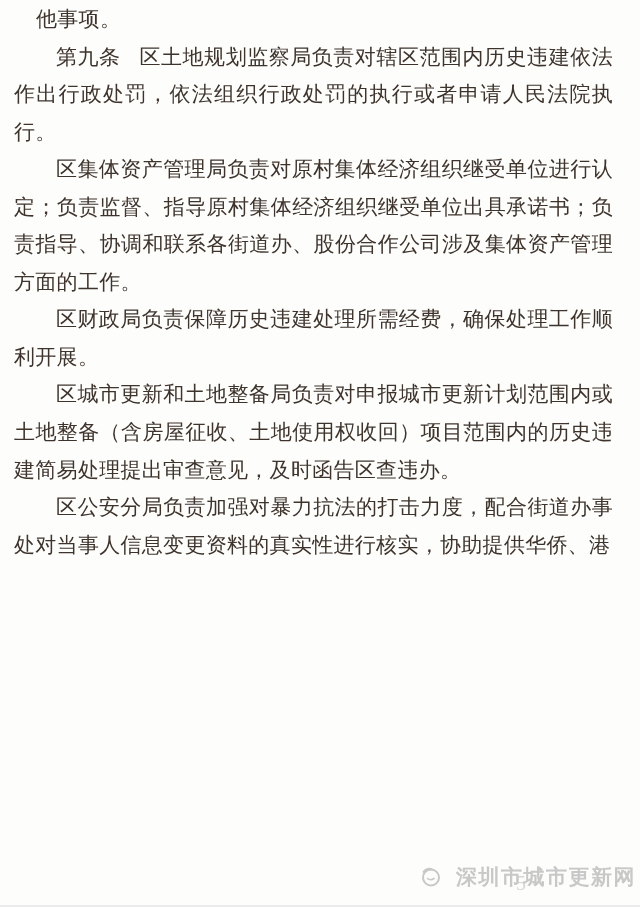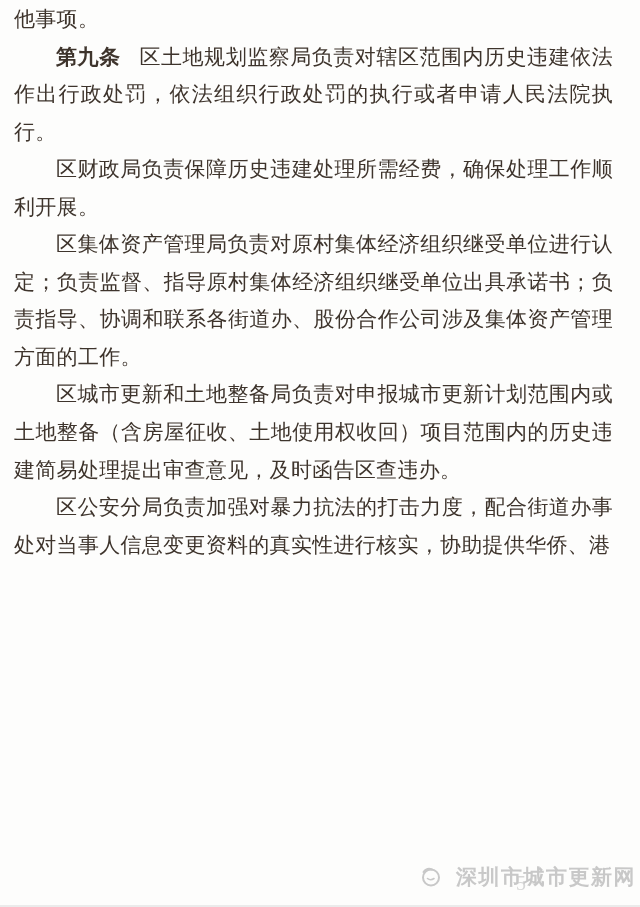--- a/index.html
+++ b/index.html
@@ -16,22 +16,22 @@
     top: 1px;
     left: 14px;
     width: 599px;
     color: #3e342c;
     font-size: 21px;
     line-height: 37.55px;
     letter-spacing: 0.3px;
     text-align: justify;
   }
   p.para { margin: 0; text-indent: 2em; }
-  p.para.continuation { text-indent: 0; }
-  .article-num { font-weight: bold; margin-right: 0.9em; }
+  p.para.continuation { text-indent: 0; margin-left: 22px; }
+  .article-num { font-weight: normal; margin-right: 0.9em; }
   .page-num {
     position: absolute;
     top: 872px;
     left: 516px;
     color: #d6d6d6;
     font-size: 20px;
   }
   .footer-wm {
     position: absolute;
     top: 863px;
@@ -55,22 +55,22 @@
   }
 </style>
 </head>
 <body>
 
 <div class="page">
 
   <main class="content">
     <p class="para continuation">他事项。</p>
     <p class="para"><b class="article-num">第九条</b><span>区土地规划监察局负责对辖区范围内历史违建依法作出行政处罚，依法组织行政处罚的执行或者申请人民法院执行。</span></p>
+    <p class="para">区集体资产管理局负责对原村集体经济组织继受单位进行认定；负责监督、指导原村集体经济组织继受单位出具承诺书；负责指导、协调和联系各街道办、股份合作公司涉及集体资产管理方面的工作。</p>
     <p class="para">区财政局负责保障历史违建处理所需经费，确保处理工作顺利开展。</p>
-    <p class="para">区集体资产管理局负责对原村集体经济组织继受单位进行认定；负责监督、指导原村集体经济组织继受单位出具承诺书；负责指导、协调和联系各街道办、股份合作公司涉及集体资产管理方面的工作。</p>
     <p class="para">区城市更新和土地整备局负责对申报城市更新计划范围内或土地整备（含房屋征收、土地使用权收回）项目范围内的历史违建简易处理提出审查意见，及时函告区查违办。</p>
     <p class="para">区公安分局负责加强对暴力抗法的打击力度，配合街道办事处对当事人信息变更资料的真实性进行核实，协助提供华侨、港</p>
   </main>
 
   <span class="page-num">5</span>
 
   <div class="footer-wm">
     <svg class="wm-logo" width="22" height="22" viewBox="0 0 22 22" aria-hidden="true">
       <circle cx="11" cy="11.5" r="8" fill="none" stroke="#c8c8c8" stroke-width="2"></circle>
       <path d="M3.5 6 Q7 1.5 12 3.5" fill="none" stroke="#c8c8c8" stroke-width="2" stroke-linecap="round"></path>

